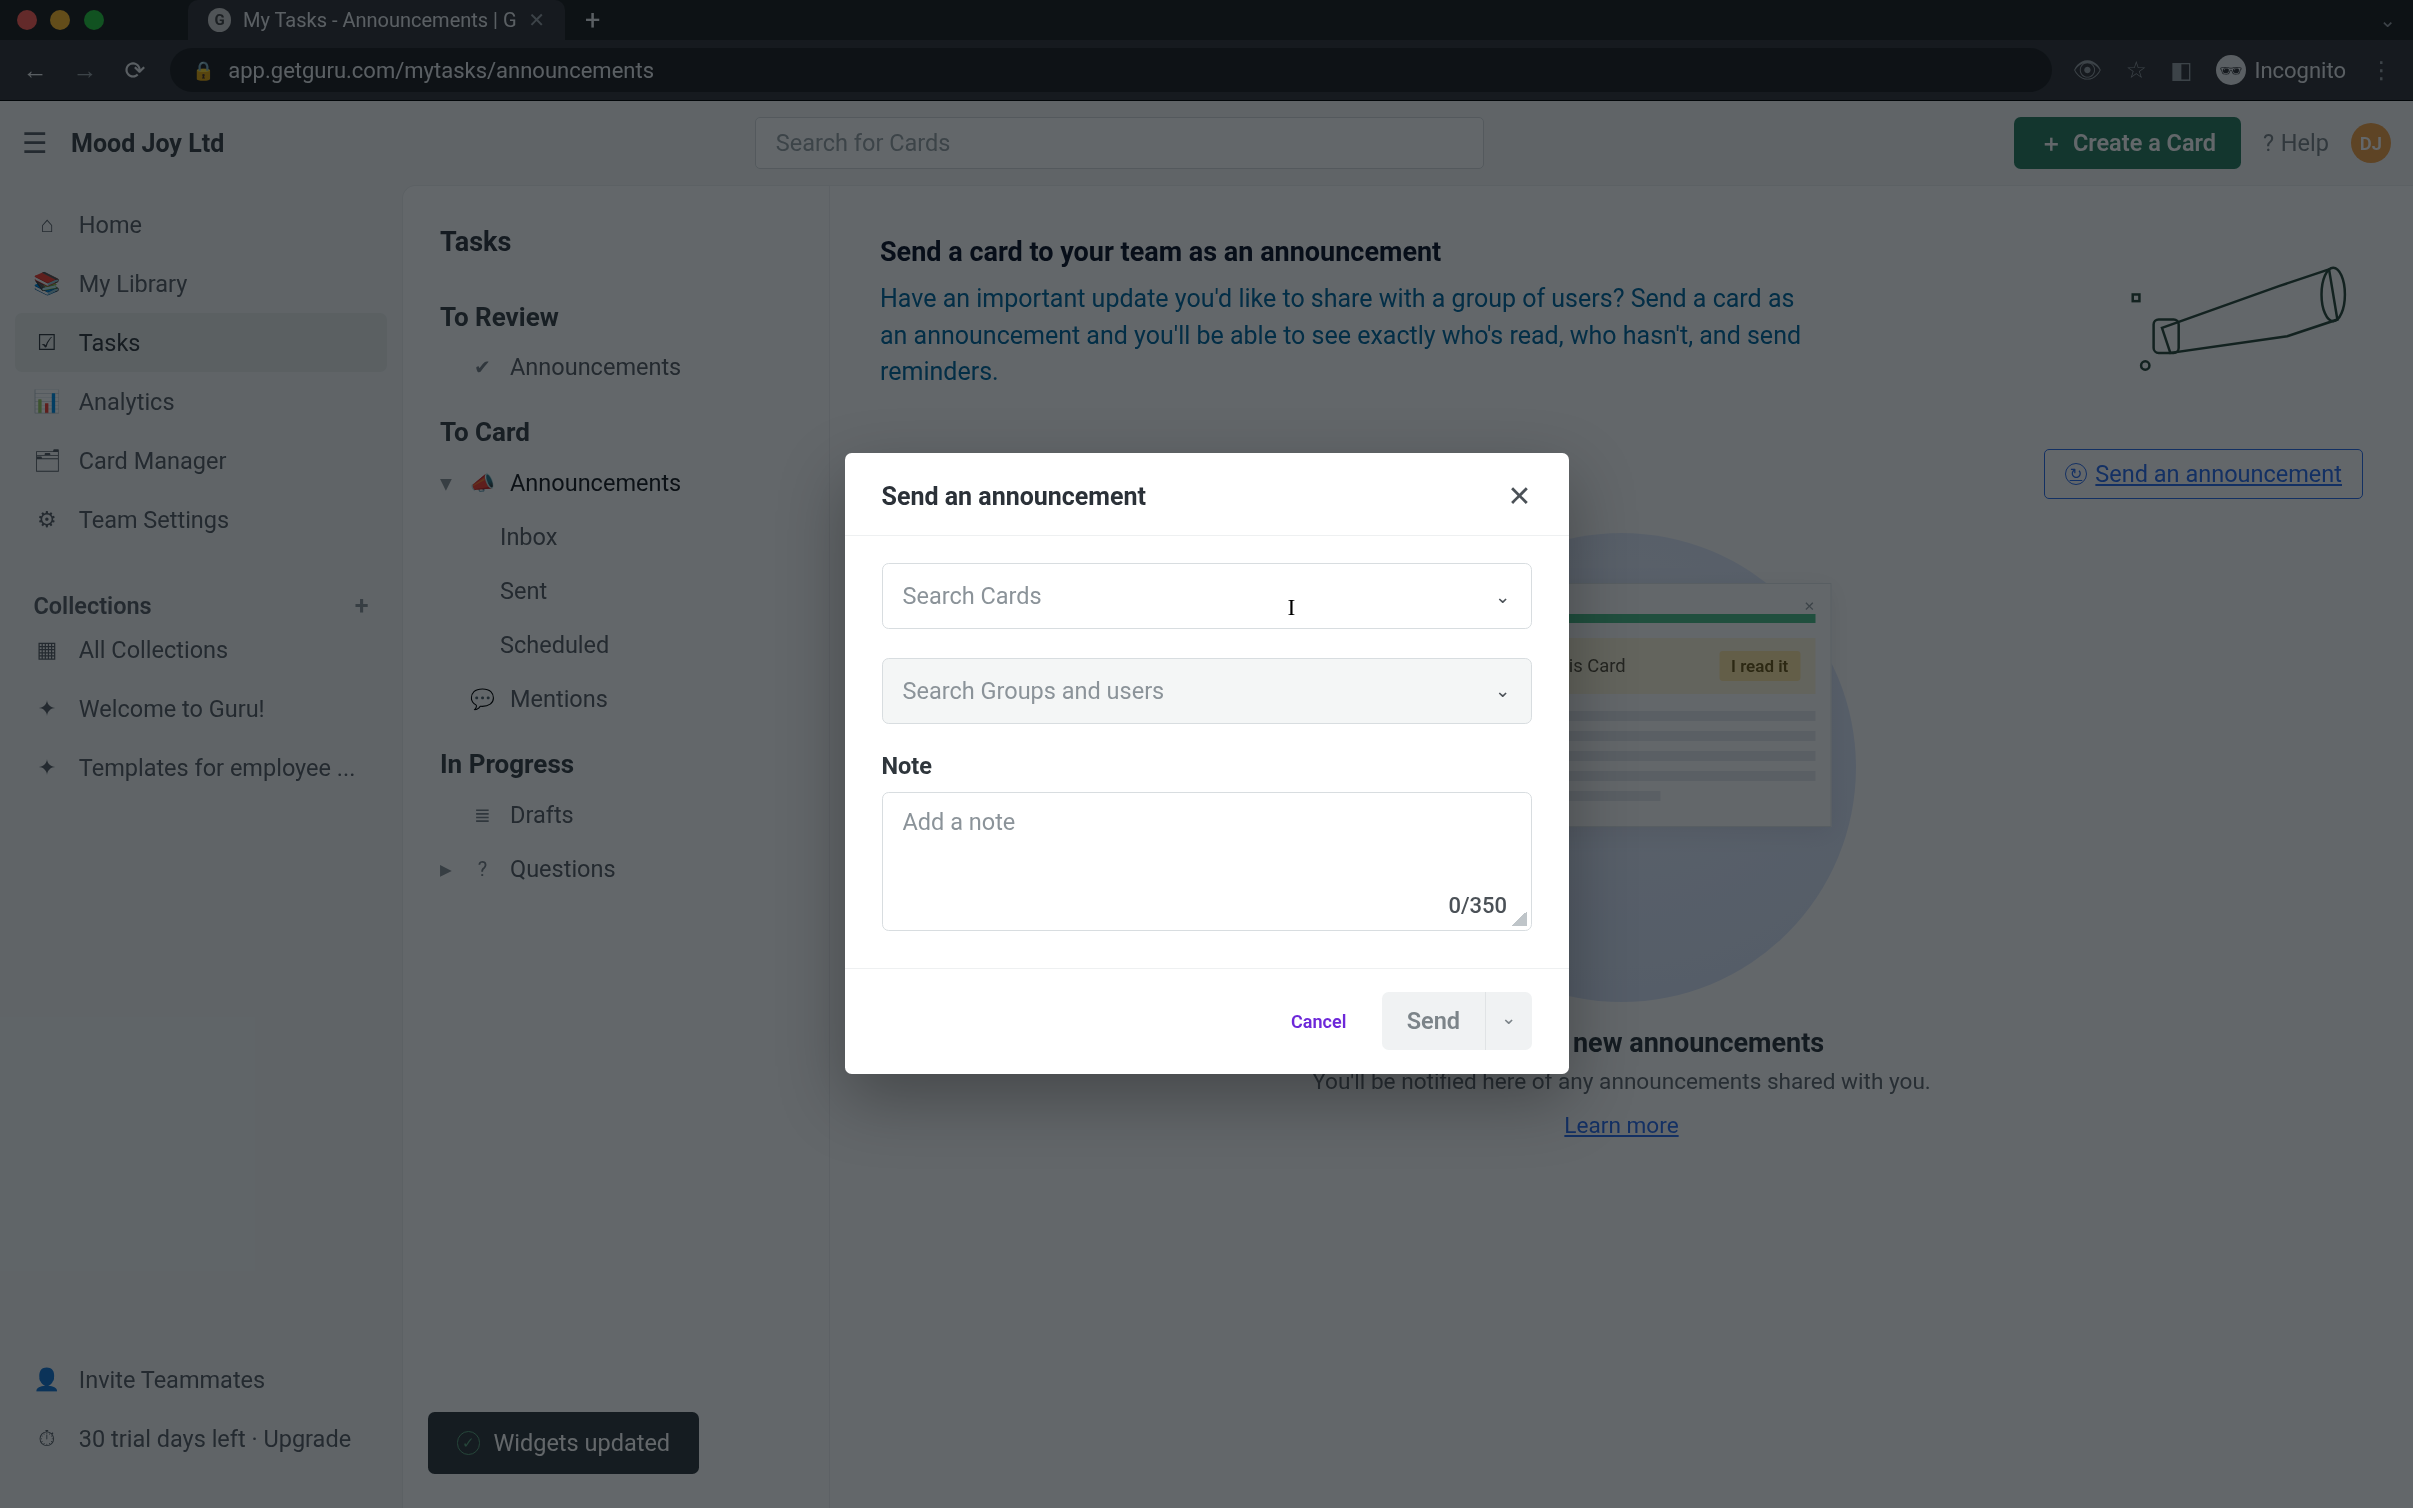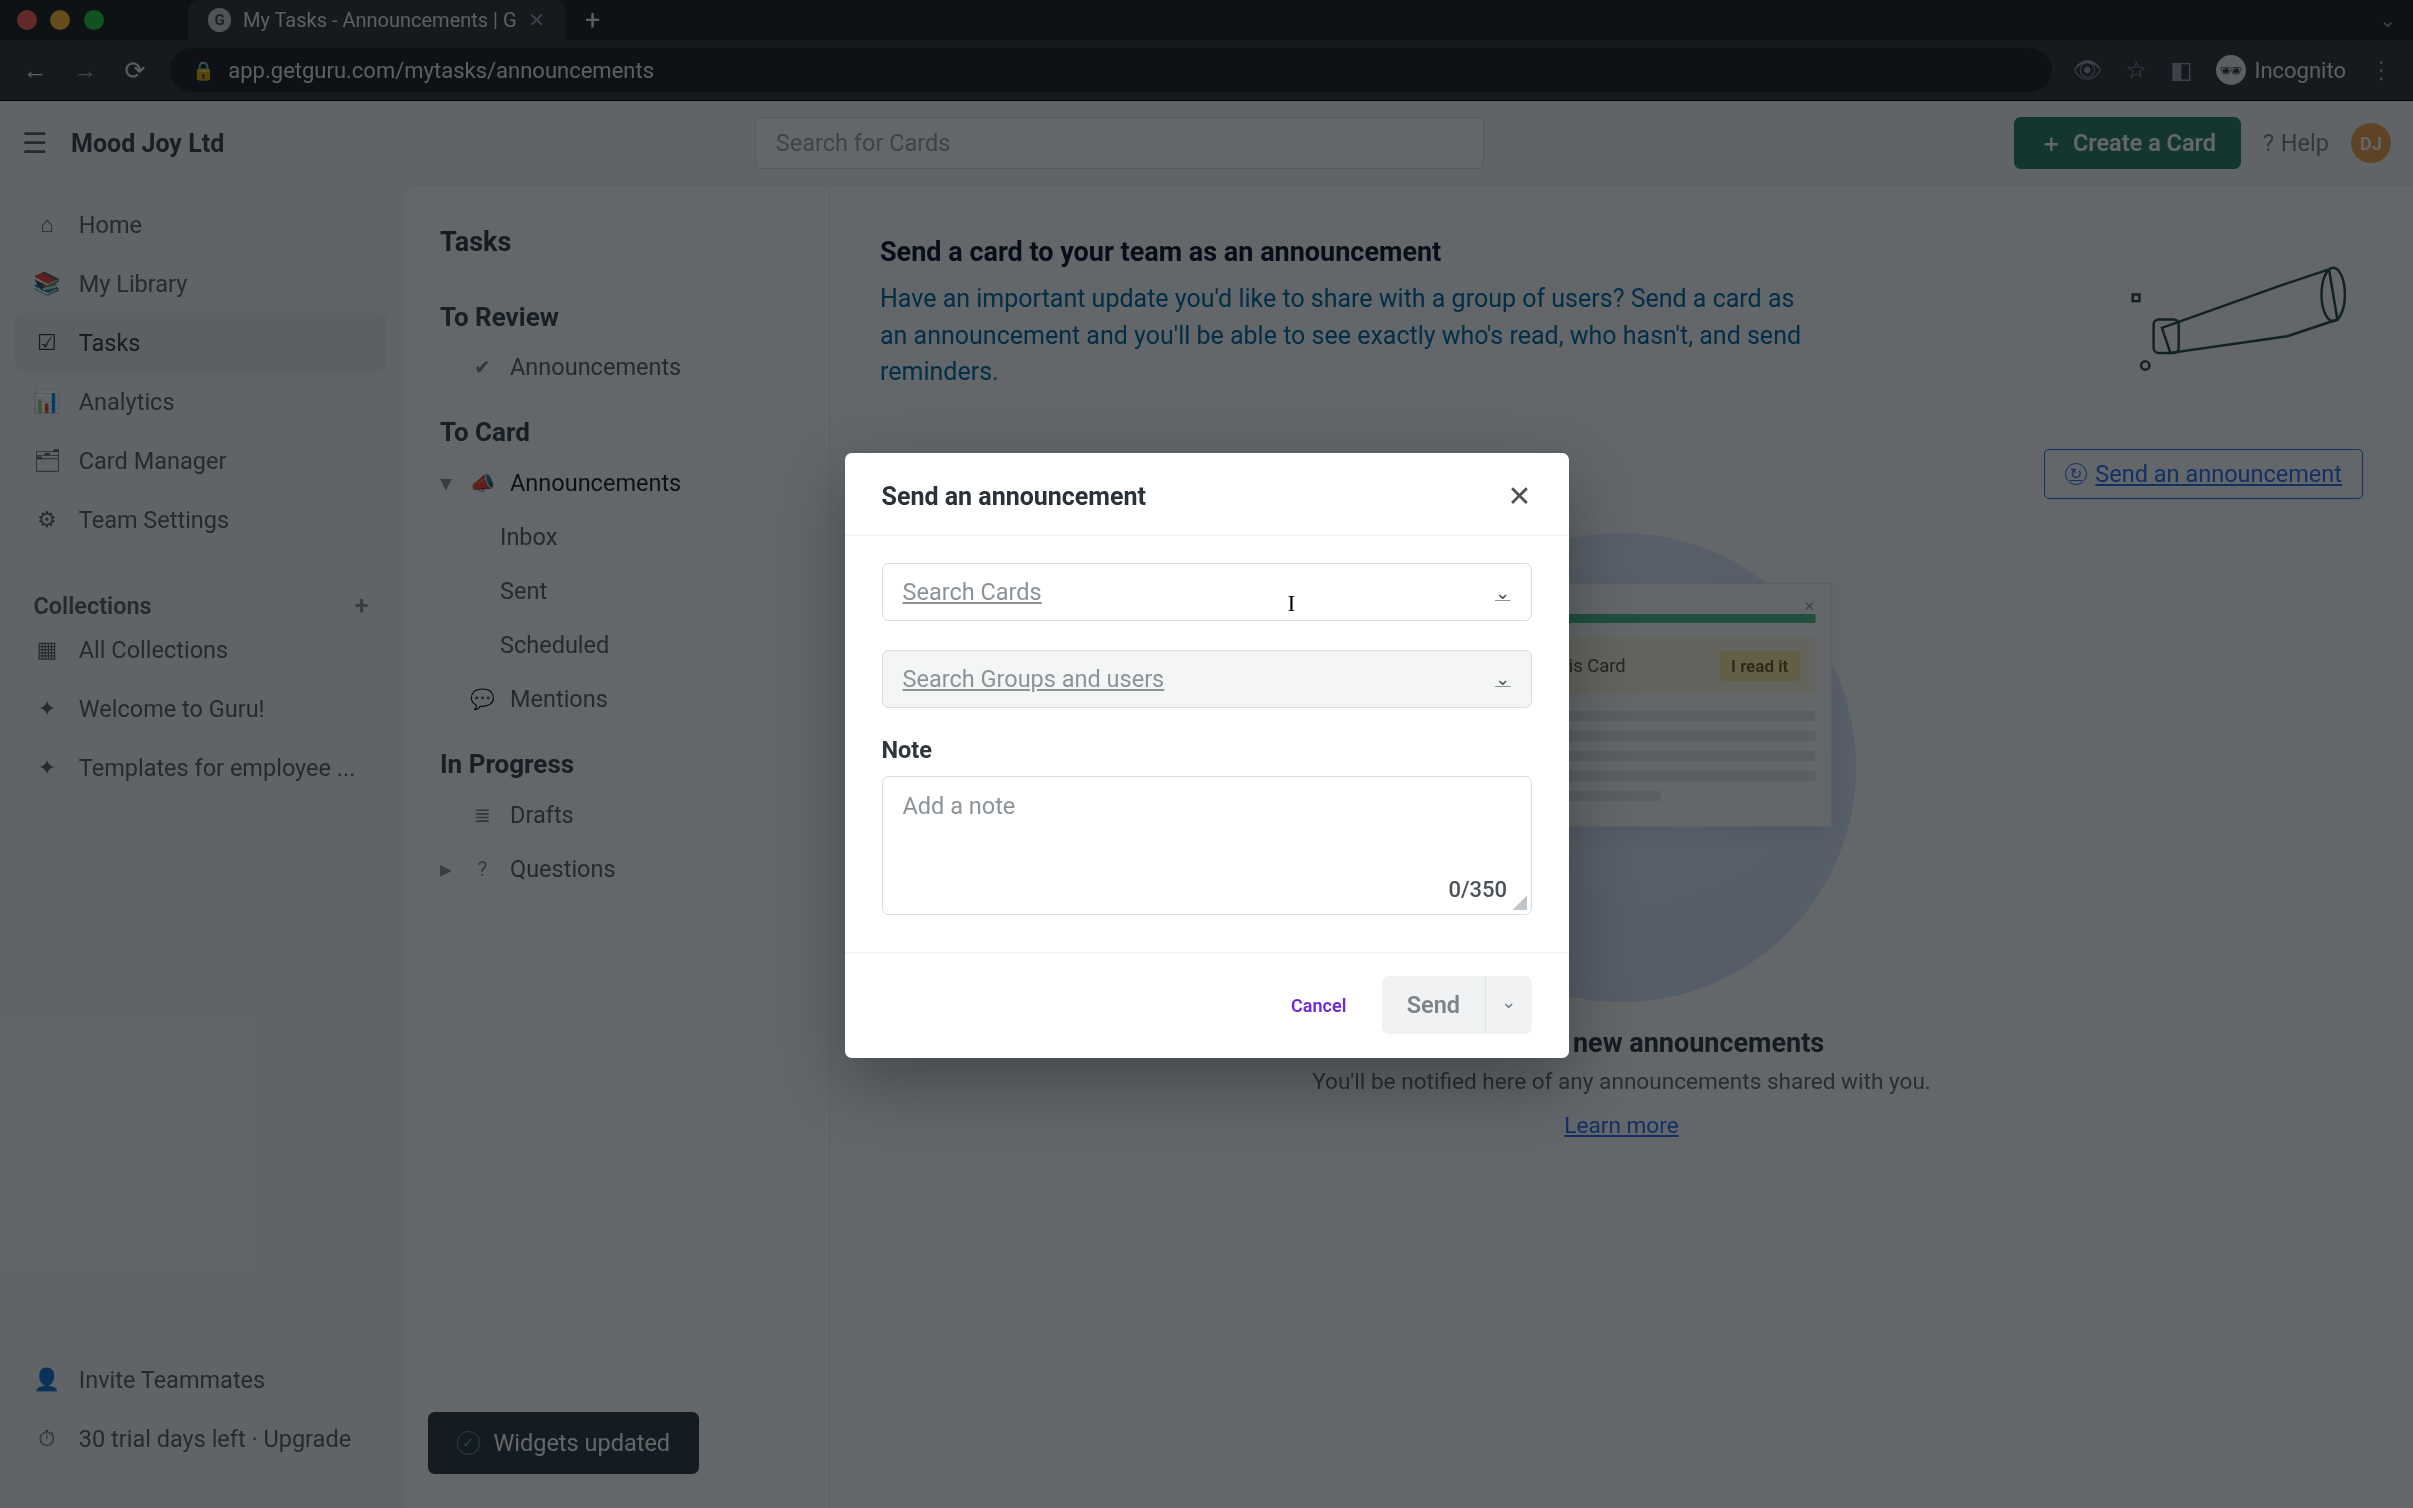--- a/index.html
+++ b/index.html
@@ -427,29 +427,28 @@
 }
 .modal-title { font-size: 25px; font-weight:700; color:#2b3138;}
 .modal-close { font-size: 28.5px; color:#4b5157;}
 
 .modal-body { padding: 27px 37px 8.4px;}
 .form-label { font-size: 23.5px; font-weight:700; color:#2f363c; margin-bottom: 11.7px;}
 .form-group { margin-bottom: 28.5px;}
 .select-field {
   border: 1.7px solid #d8dde0;
   border-radius: 6.7px;
-  height: 58px;
+  height: 66px;
   display:flex;
   align-items:center;
   justify-content:space-between;
   padding: 0 20px;
   font-size: 23.5px;
   color:#8b9399;
   background:#fff;
-  text-decoration:underline;
 }
 .select-field.hover { background:#f4f6f6; }
 .chev-down { font-size: 18.4px; color:#4b5157;}
 .textarea-field {
   border:1.7px solid #d8dde0;
   border-radius:6.7px;
   min-height: 139px;
   padding: 15px 20px;
   font-size:23.5px;
   color:#8b9399;

